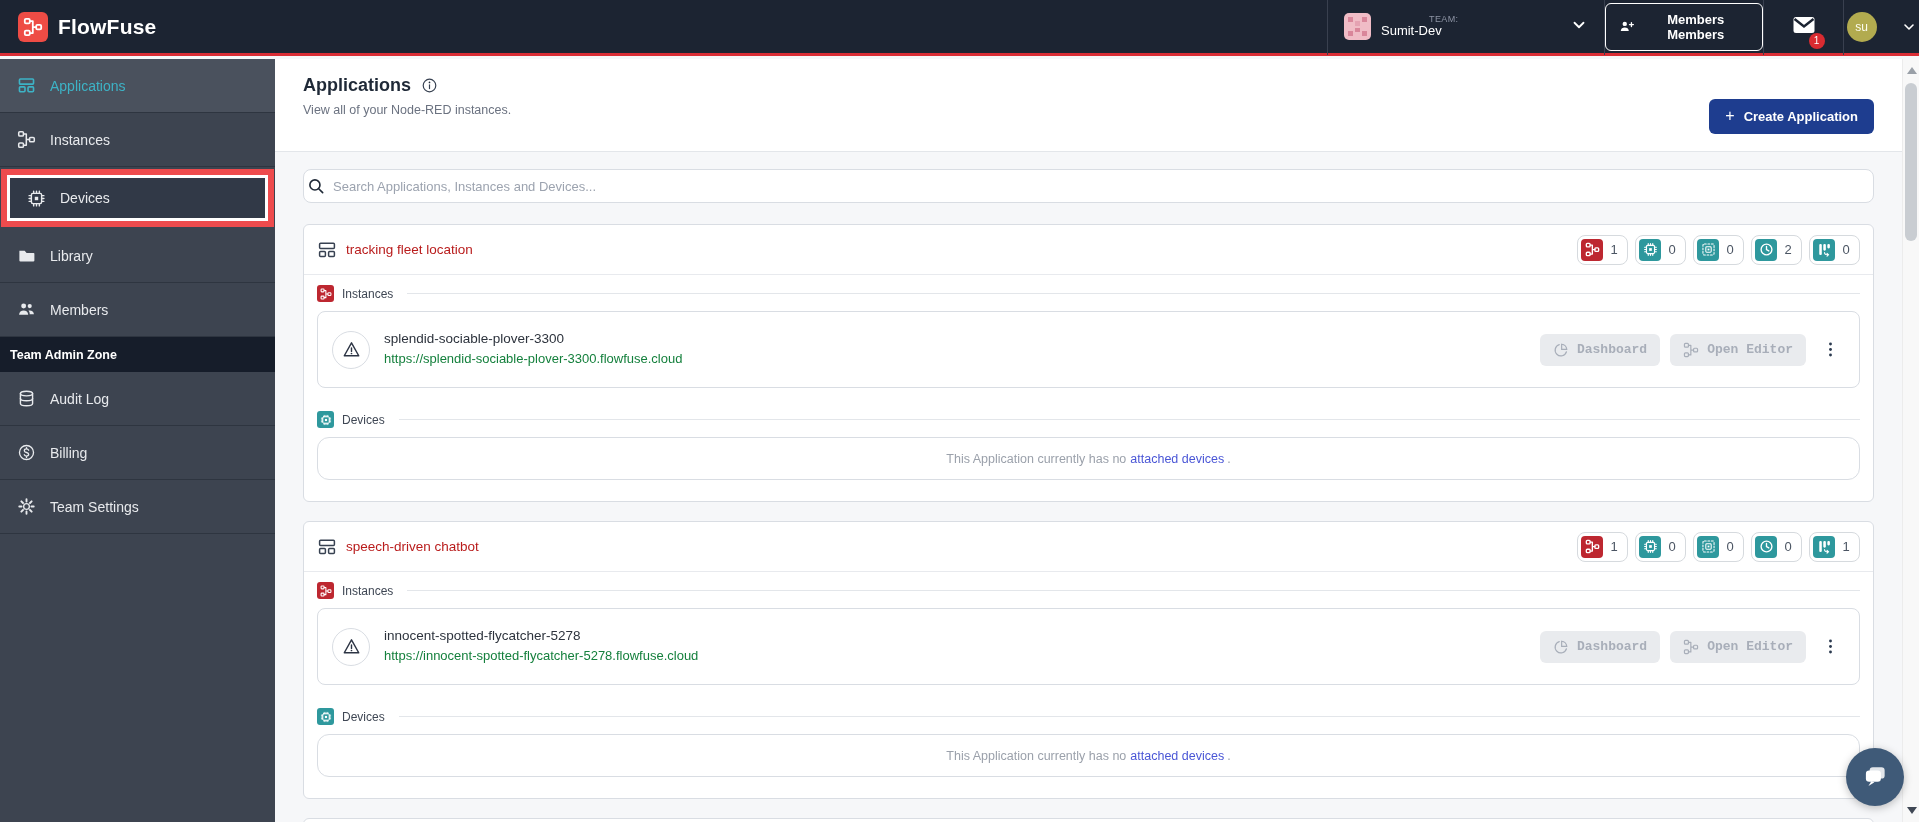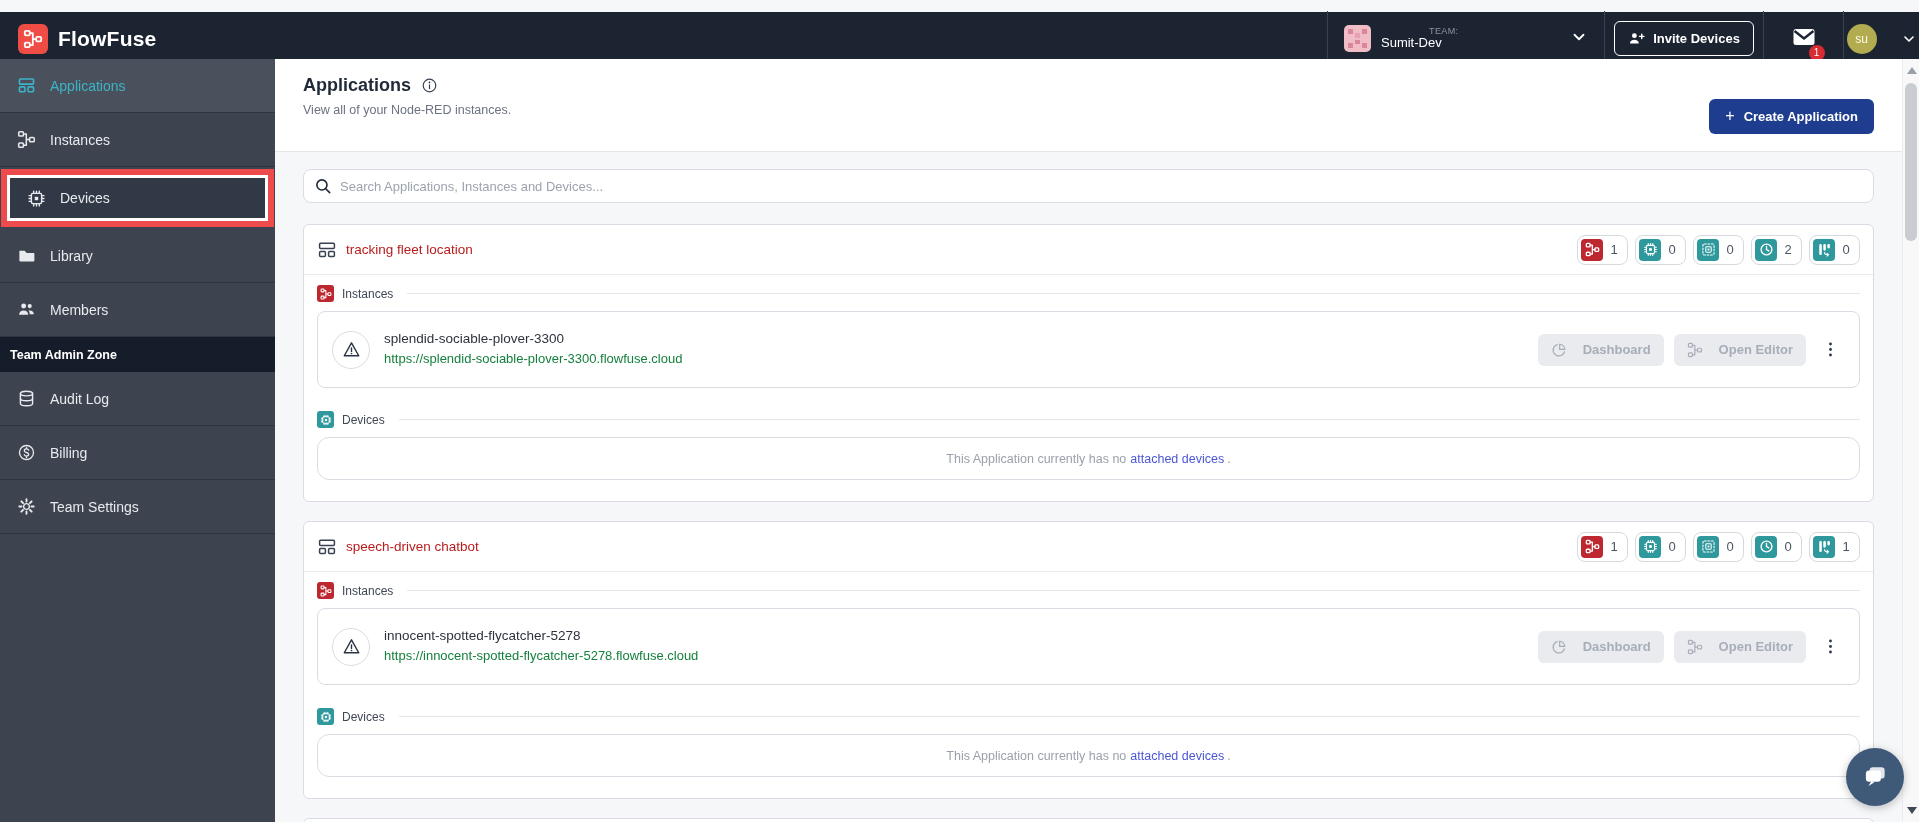--- a/index.html
+++ b/index.html
@@ -1,20 +1,20 @@
 <!DOCTYPE html>
 <html><head>
 <meta charset="utf-8">
 <style>
   * { margin:0; padding:0; box-sizing:border-box; }
   html,body { width:1919px; height:822px; overflow:hidden; }
   body { font-family:"Liberation Sans", sans-serif; background:#f6f7f9; position:relative; color:#1f2937; }
 
   
-  .topbar { position:absolute; top:12px; left:0; width:1919px; height:56px; background:#1c2432;
+  .topbar { position:absolute; top:0; left:0; width:1919px; height:56px; background:#1c2432;
             border-bottom:3px solid #da2d35; display:flex; align-items:center; }
   .brand { display:flex; align-items:center; gap:10px; padding:0 18px; }
   .brand-mark { width:30px; height:30px; background:#ee4c45; border-radius:6px; display:flex; align-items:center; justify-content:center; }
   .brand-name { color:#fff; font-size:21px; font-weight:bold; letter-spacing:.2px; }
   .topbar-right { margin-left:auto; display:flex; align-items:stretch; height:56px; }
   .tb-sec { display:flex; align-items:center; border-left:1px solid #39404f; }
   .team-sec { width:277px; padding:0 16px; cursor:pointer; }
   .team-avatar { width:27px; height:27px; border-radius:5px; overflow:hidden; flex:none; }
   .team-meta { margin-left:10px; line-height:1.15; }
   .team-label { font-size:9px; color:#8d94a4; letter-spacing:.4px;margin-left:48px; }
@@ -51,21 +51,21 @@
   .ph-title-row { display:flex; align-items:center; gap:10px; }
   .ph-title { font-size:18px; font-weight:bold; color:#1f2937; }
   .ph-sub { font-size:12.5px; color:#6b7280; margin-top:7px; }
   .create-btn { margin-left:auto; align-self:center; margin-top:6px; background:#1e3d8f; color:#fff; border:none; border-radius:6px;
                 padding:10px 16px; font-size:13px; font-weight:bold; display:flex; align-items:center; gap:9px; cursor:pointer;
                 font-family:"Liberation Sans", sans-serif; }
   .create-plus { font-size:16px; font-weight:normal; line-height:10px; }
 
   .content { padding:17px 28px 0; }
   .search-bar { height:34px; background:#fff; border:1px solid #d9dde3; border-radius:8px; display:flex; align-items:center;
-                padding:0 10px; gap:8px; }
+                padding:0 3px; gap:8px; }
   .search-bar input { border:none; outline:none; flex:1; font-size:13px; color:#374151; font-family:"Liberation Sans", sans-serif; }
   .search-bar input::placeholder { color:#9ca3af; }
 
   .card { background:#fff; border:1px solid #d9dde3; border-radius:6px; margin-top:21px; }
   .card-head { display:flex; align-items:center; padding:0 13px; height:50px; border-bottom:1px solid #e8eaee; }
   .app-name { font-size:13.5px; color:#b91c1c; margin-left:9px; cursor:pointer; }
   .badges { margin-left:auto; display:flex; gap:7px; }
   .badge { display:flex; align-items:center; border:1px solid #d6dade; border-radius:8px; background:#fff;
            padding:3px 9px 3px 3px; gap:7px; cursor:pointer; }
   .badge-ic { width:22px; height:22px; border-radius:4px; display:flex; align-items:center; justify-content:center; }
@@ -82,21 +82,21 @@
 
   .instance-box { margin:9px 13px 0; border:1px solid #d9dde3; border-radius:8px; height:77px; display:flex;
                   align-items:center; padding:0 14px; cursor:pointer; }
   .inst-status { width:38px; height:38px; border-radius:50%; border:1px solid #d9dde3; display:flex; align-items:center;
                  justify-content:center; flex:none; }
   .inst-meta { margin-left:14px; line-height:1.25; }
   .inst-name { font-size:13.5px; color:#2d333d; }
   .inst-url { font-size:13px; color:#15803d; margin-top:3px; }
   .inst-actions { margin-left:auto; display:flex; align-items:center; gap:10px; }
   .gray-btn { background:#e9ebee; border:none; border-radius:6px; color:#a8aeb9; font-size:13px; font-weight:bold;
-              padding:8px 13px; display:flex; align-items:center; gap:16px; cursor:pointer; font-family:Liberation Sans, sans-serif; }
+              padding:8px 13px; display:flex; align-items:center; gap:8px; cursor:pointer; font-family:Liberation Mono, monospace; }
   .kebab { padding:2px 6px; cursor:pointer; display:flex; }
 
   .devices-empty { margin:9px 13px 0; border:1px solid #d9dde3; border-radius:12px; height:43px; display:flex;
                    align-items:center; justify-content:center; font-size:12.5px; color:#9ba1ab; }
   .devices-empty a { color:#4a56d6; text-decoration:none; margin-left:4px; cursor:pointer; }
   .devices-empty .suffix { margin-left:3px; }
   .card-pad-bottom { height:21px; }
 
   
   .scrollbar { position:absolute; top:59px; right:0; width:17px; height:763px; background:#f8f8f8; border-left:1px solid #ececec; }
@@ -243,21 +243,21 @@
             <use href="#i-chevron"></use>
           </svg>
       </span>
     </div>
 
     <div class="tb-sec invite-sec">
       <button class="invite-btn">
         <svg width="17" height="17" viewBox="0 0 24 24">
             <use href="#i-userplus"></use>
           </svg>
-        <span>Invite Devices</span>
+        <span>Members Members</span>
       </button>
     </div>
 
     <div class="tb-sec mail-sec">
       <span class="mail-wrap">
         <svg width="24" height="24" viewBox="0 0 24 24">
             <use href="#i-mail"></use>
           </svg>
         <span class="mail-badge">1</span>
       </span>

